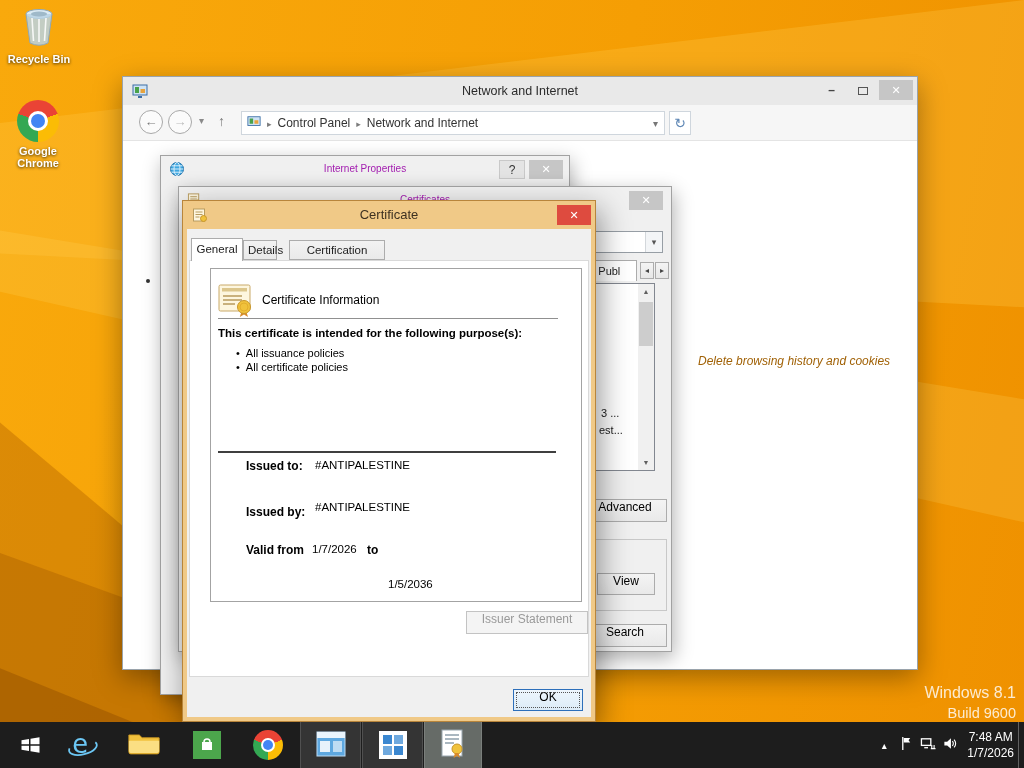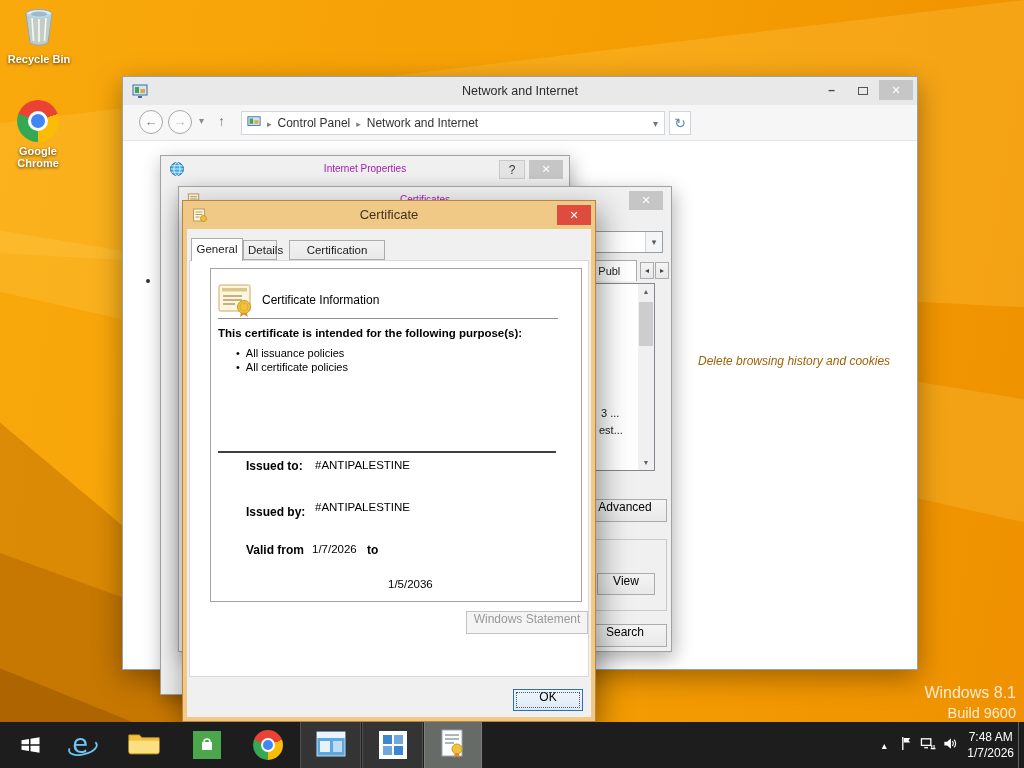--- a/index.html
+++ b/index.html
@@ -310,21 +310,21 @@
       <span class="fld-value" style="left:125px;top:198px;">#ANTIPALESTINE</span>
 
       <span class="fld-label" style="left:56px;top:244px;">Issued by:</span>
       <span class="fld-value" style="left:125px;top:240px;">#ANTIPALESTINE</span>
 
       <span class="fld-label" style="left:56px;top:282px;">Valid from</span>
       <span class="fld-value" style="left:122px;top:282px;">1/7/2026</span>
       <span class="fld-label" style="left:177px;top:282px;">to</span>
       <span class="fld-value" style="left:198px;top:282px;margin-top:35px;">1/5/2036</span>
 
-      <span class="btn disabled" style="left:276px;top:350px;width:122px;height:23px;">Windows Statement</span>
+      <span class="btn disabled" style="left:276px;top:350px;width:122px;height:23px;">Issuer Statement</span>
     </div>
 
     <span class="btn focused" style="left:326px;top:460px;width:70px;height:22px;">OK</span>
   </div>
 </div>
 
 <div class="taskbar">
   <div class="tb-item" style="left:8px;width:44px;">
     <svg width="23" height="22" viewBox="0 0 22 22">
       <path d="M2 6.2 L9.5 5 V10.3 H2 Z" fill="#fff"></path>

